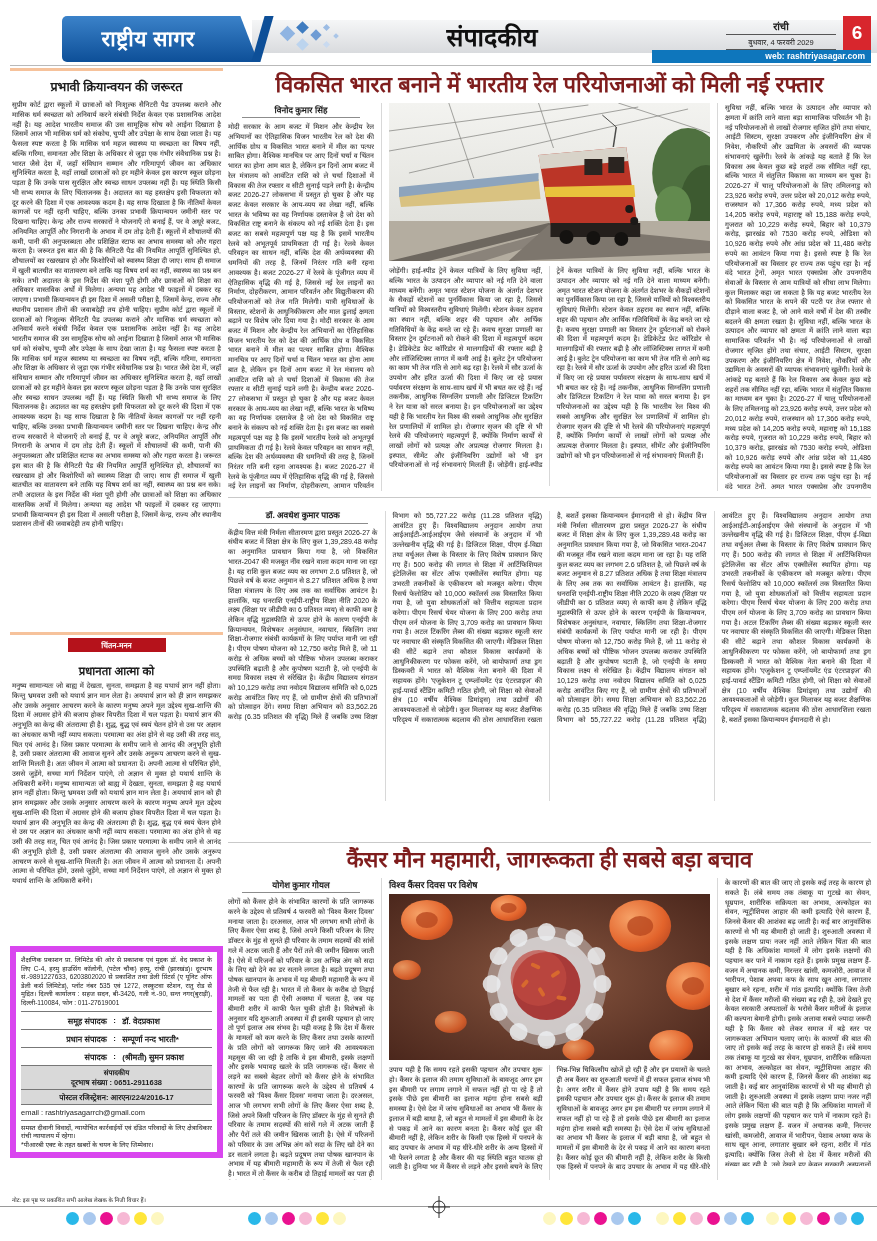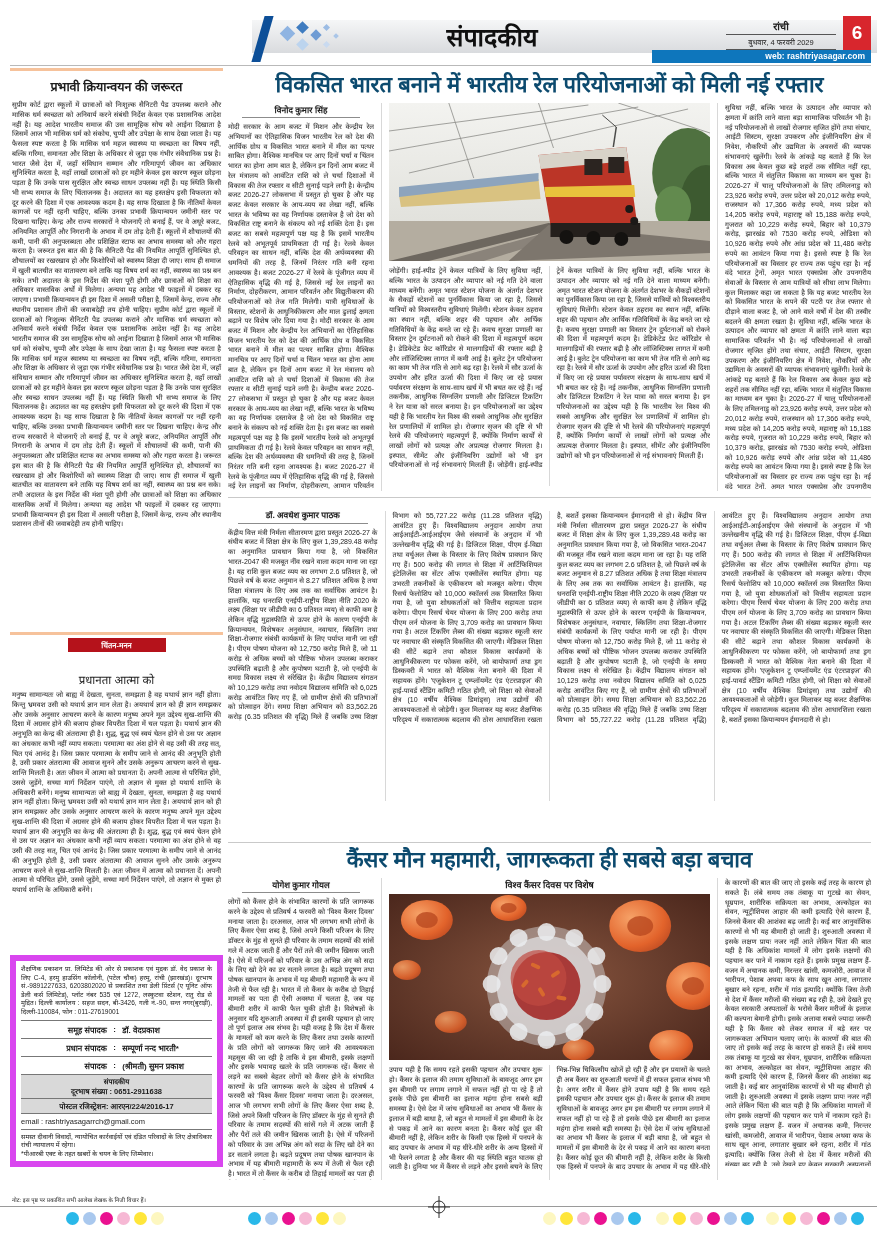--- a/index.html
+++ b/index.html
@@ -30,75 +30,78 @@
   .header-rule { position:absolute; left:10px; top:65px; width:861px; height:1px; background:#b9b9b9; }
 
   
   .left-col { position:absolute; left:10px; top:68px; width:213px; }
   .peach { height:3px; background:#f6c29b; }
   .ed-title { font-size:12.5px; font-weight:bold; text-align:center; margin:7px 0 5px; }
   .smallbody { font-size:7px; line-height:9.75px; text-align:justify; overflow:hidden; padding:0 2px; }
   .ed-body { height:532px; }
   .badge { width:98px; margin:3px auto 0; background:#b5121b; color:#fff; font-size:7.5px;
            font-weight:bold; text-align:center; padding:2px 0; }
-  .ch-title { font-size:11.5px; font-weight:normal; text-align:center; margin:20px 0 3px; }
+  .ch-title { font-size:11.5px; font-weight:bold; text-align:center; margin:11px 0 3px; }
   .ch-body { height:258px; }
 
   .imprint { margin-top:7px; border:6px solid #d946ef; padding:4px 5px 3px; background:#fff; }
   .imp-pub { font-size:6.5px; line-height:8.6px; text-align:justify; border-bottom:1px solid #777; padding-bottom:3px; }
   .imp-row { display:flex; align-items:center; border-bottom:1px solid #777; padding:3px 0; font-size:8px; font-weight:bold; }
   .imp-row .lab { width:45%; text-align:right; }
   .imp-row .colon { width:8%; text-align:center; }
   .imp-row .val { width:47%; text-align:left; }
   .imp-band { background:#d9d9d9; text-align:center; padding:2px 0; border-bottom:1px solid #777; }
   .imp-band .b1 { font-size:7px; font-weight:bold; }
   .imp-band .b2 { font-size:7.5px; font-weight:bold; }
   .imp-email { text-align:left; font-size:7.5px; padding:3px 0; }
   .imp-legal { font-size:6.5px; line-height:8.6px; text-align:justify; border-top:1px solid #777; padding-top:3px; }
 
   
   .art { position:absolute; left:228px; width:643px; }
-  .headline { font-size:22px; font-weight:bold; text-align:center; line-height:1.15; color:#0c4a6e; }
+  .headline { font-size:22px; font-weight:bold; text-align:center; line-height:1.15; color:#7f1d1d; }
   .headline.h2 { font-size:21px; }
   .byline { font-size:8.5px; font-weight:bold; text-align:center; padding-bottom:2px;
             border-bottom:1px solid #8c8c8c; margin:1px 14px 4px; }
   .row { display:flex; margin-top:6px; overflow:hidden; }
   .colL, .colR { width:154px; flex:none; }
   .colL { border-right:1px solid #d8d8d8; padding-right:7px; }
   .colR { border-left:1px solid #d8d8d8; padding-left:7px; }
   .colM { flex:1; padding:0 7px; }
   .coltext { text-align:justify; font-size:7px; line-height:9.7px; overflow:hidden; }
   .rail-row { height:388px; }
   .rail-left-text { height:368px; }
   .rail-side-text { height:386px; }
   .photo { width:100%; display:block; background:#ccc; }
   .mid2col { margin-top:5px; column-count:2; column-gap:14px; column-rule:1px solid #d8d8d8; height:220px; }
   .rule-top { border-top:1px solid #c9c9c9; padding-top:4px; }
   .edu-body { margin-top:9px; height:290px; overflow:hidden; column-count:4; column-gap:15px;
               column-rule:1px solid #d8d8d8; font-size:7px; line-height:9.7px; text-align:justify; }
   .edu-body .byline { margin:0 10px 4px; }
   .cancer-row { height:302px; }
-  .kicker { font-size:9px; font-weight:bold; text-align:center; margin-bottom:3px; }
+  .kicker { font-size:9px; font-weight:bold; text-align:left; margin-bottom:3px; }
   .cancer-mid2col { margin-top:5px; column-count:2; column-gap:14px; column-rule:1px solid #d8d8d8; height:116px; }
   .cancer-side-text { height:288px; }
 
   
   .footer-note { position:absolute; left:12px; top:1196px; font-size:5.8px; color:#222; }
   .footer-rule { position:absolute; left:0px; top:1206px; width:877px; height:1px; background:#9a9a9a; }
   .crosshair { position:absolute; left:428px; top:1196px; }
   .dots { position:absolute; top:1212px; display:flex; gap:4px; }
   .dot { width:13px; height:13px; border-radius:50%; display:inline-block; }
   .g1{left:66px;} .g2{left:248px;} .g3{left:543px;} .g4{left:656px;} .g5{left:766px;}
 </style>
 </head>
 <body>
 
 <div class="page">
 
   <div class="section-strip"></div>
+  <div class="masthead-bar">
+    <div class="masthead-title">राष्ट्रीय सागर</div>
+  </div>
   <div class="masthead-cap"></div>
   <svg class="diamonds" width="78" height="40" viewBox="0 0 78 40">
     <rect x="8" y="8" width="11" height="11" fill="#8fb4e2" transform="rotate(45 13.5 13.5)"></rect>
     <rect x="24" y="3" width="9" height="9" fill="#3f7cc0" transform="rotate(45 28.5 7.5)"></rect>
     <rect x="24" y="20" width="9" height="9" fill="#bcd4ee" transform="rotate(45 28.5 24.5)"></rect>
     <rect x="38" y="11" width="8" height="8" fill="#6f9cd4" transform="rotate(45 42 15)"></rect>
     <rect x="50" y="5" width="5" height="5" fill="#9cbce4" transform="rotate(45 52.5 7.5)"></rect>
     <rect x="50" y="22" width="5" height="5" fill="#c9daf0" transform="rotate(45 52.5 24.5)"></rect>
     <rect x="60" y="14" width="4" height="4" fill="#aac6e8" transform="rotate(45 62 16)"></rect>
   </svg>

